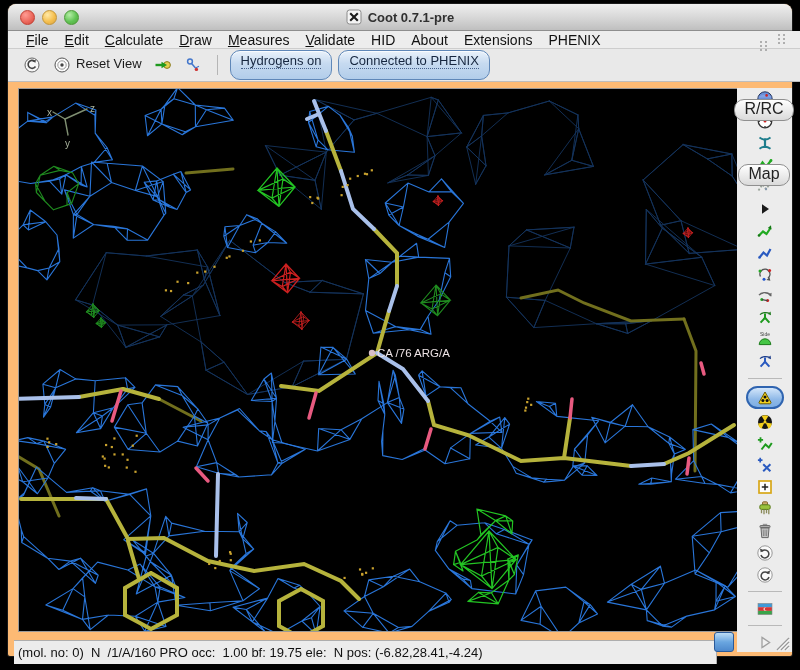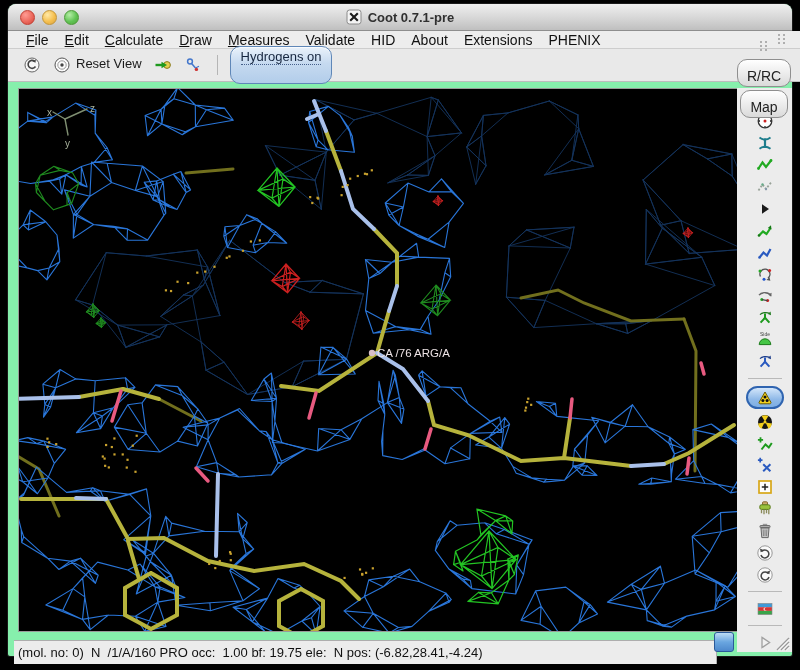--- a/index.html
+++ b/index.html
@@ -1,18 +1,18 @@
 <!DOCTYPE html>
 <html><head>
 <meta charset="utf-8">
 <style>
   html,body{margin:0;padding:0;background:#000;width:800px;height:670px;overflow:hidden;
     font-family:"Liberation Sans",sans-serif;-webkit-font-smoothing:antialiased;}
   .desktop{position:relative;width:800px;height:670px;background:#000;}
-  .window{position:absolute;left:8px;top:4px;width:784px;height:652px;background:#86efac;
+  .window{position:absolute;left:8px;top:4px;width:784px;height:652px;background:#fdba74;
     border-radius:8px 8px 2px 2px;box-shadow:0 0 0 1px #1a1a1a;}
   
   .titlebar{position:absolute;left:0;top:0;width:784px;height:26px;
     background:linear-gradient(#efefef,#d6d6d6 55%,#bfbfbf);border-bottom:1px solid #8e8e8e;
     border-radius:8px 8px 0 0;}
   .traffic{position:absolute;left:12px;top:6px;display:flex;gap:7px;}
   .tl{width:13px;height:13px;border-radius:50%;}
   .tl.red{background:radial-gradient(circle at 35% 30%,#ff9c93,#ec6a5e 55%,#d04437);border:1px solid #c23f33;}
   .tl.yel{background:radial-gradient(circle at 35% 30%,#ffe9a8,#f5bf4f 55%,#d6a243);border:1px solid #c49638;}
   .tl.grn{background:radial-gradient(circle at 35% 30%,#b5eda6,#61c354 55%,#52a73e);border:1px solid #4c9a38;}
@@ -27,29 +27,29 @@
   .accel{text-decoration:underline;}
   .grip{position:absolute;display:inline-block;}
   
   .toolbar{position:absolute;left:0;top:44px;width:784px;height:32px;background:#e9e9e9;
     border-top:1px solid #cdcdcd;border-bottom:1px solid #bdbdbd;display:flex;align-items:center;
     padding-left:12px;gap:6px;}
   .tbtn{display:flex;align-items:flex-start;gap:5px;border:none;background:transparent;
     font-size:13px;color:#1a1a1a;padding:2px 3px;}
   .tsep{width:1px;height:20px;background:#b5b5b5;margin:0 6px;}
   .toggle{border:1px solid #5f87b8;border-radius:10px;
-    background:linear-gradient(#eaf2fb,#c6daf0 45%,#b2cdea);padding:2px 10px 19px;font-size:13px;
+    background:linear-gradient(#eaf2fb,#c6daf0 45%,#b2cdea);padding:2px 10px 11px;font-size:13px;
     color:#16263f;box-shadow:0 1px 0 rgba(255,255,255,.7) inset;}
   .toggle span{border-bottom:1px dotted #46618c;}
   .icon18{width:18px;height:18px;display:inline-block;}
   
   .sidebtns{position:absolute;left:728px;top:34px;width:56px;display:flex;flex-direction:column;
     align-items:center;gap:3px;z-index:5;}
   .pill{border:1px solid #8f8f8f;border-radius:10px;background:linear-gradient(#ffffff,#dadada);
-    font-size:14px;color:#222;padding:8px 9px 2px;}
+    font-size:16px;color:#222;padding:0 9px 2px;margin-top:40px;}
   
   .canvas{position:absolute;left:10px;top:84px;width:718px;height:542px;background:#000;
     border:1px solid #9a9a9a;box-sizing:content-box;}
   .canvas svg{display:block;}
   .rightcol{position:absolute;left:729px;top:84px;width:55px;height:562px;background:#ececec;
     display:flex;flex-direction:column;align-items:center;padding-top:2px;gap:3px;}
   .ricon{width:22px;height:20px;display:flex;align-items:center;justify-content:center;}
   .ricon.active{background:linear-gradient(#d3e6fa,#8fb9e8 60%,#7daee3);border:2px solid #2f64b0;
     border-radius:12px;width:34px;height:20px;}
   .rsep{width:34px;height:1px;background:#b9b9b9;margin:4px 0;}
@@ -135,20 +135,21 @@
         <button class="tbtn">
           <span class="icon18"><svg width="18" height="18" viewBox="0 0 18 18">
               <circle cx="6" cy="5.5" r="2.4" fill="none" stroke="#4477cc" stroke-width="1.5"></circle>
               <line x1="7.6" y1="7.4" x2="11.5" y2="12" stroke="#4477cc" stroke-width="1.5"></line>
               <line x1="11.5" y1="12" x2="15" y2="10.2" stroke="#4477cc" stroke-width="1.2"></line>
               <circle cx="12.4" cy="13.4" r="1.7" fill="#cc3333"></circle>
             </svg></span>
         </button>
         <span class="tsep"></span>
         <button class="toggle"><span>Hydrogens on</span></button>
+        <button class="toggle"><span>Connected to PHENIX</span></button>
       </div>
 
     <div class="canvas">
       <svg id="scene" width="718" height="542" viewBox="18 88 718 542">
         <g id="scenegeom">
             <path d="M434.0 154.7L426.1 135.6M434.0 154.7L427.4 174.4M434.0 154.7L406.6 174.0M427.4 174.4L406.6 174.0M427.4 174.4L434.0 154.7M427.4 174.4L426.1 135.6M406.6 174.0L427.4 174.4M406.6 174.0L387.0 181.8M406.6 174.0L434.0 154.7M387.0 181.8L406.6 174.0M387.0 181.8L427.4 174.4M387.0 181.8L434.0 154.7M320.3 208.3L314.0 179.3M320.3 208.3L278.9 174.2M320.3 208.3L325.3 151.1M314.0 179.3L320.3 208.3M314.0 179.3L325.3 151.1M314.0 179.3L278.9 174.2M278.9 174.2L264.4 144.5M278.9 174.2L314.0 179.3M278.9 174.2L325.3 151.1M325.3 151.1L314.0 179.3M325.3 151.1L353.1 118.9M325.3 151.1L278.9 174.2M264.4 144.5L278.9 174.2M264.4 144.5L314.0 179.3M264.4 144.5L325.3 151.1M314.8 98.7L353.1 118.9M314.8 98.7L325.3 151.1M314.8 98.7L375.8 112.3M353.1 118.9L375.8 112.3M353.1 118.9L325.3 151.1M353.1 118.9L314.8 98.7M375.8 112.3L353.1 118.9M375.8 112.3L426.1 135.6M375.8 112.3L430.2 96.3M437.3 99.0L430.2 96.3M437.3 99.0L426.1 135.6M437.3 99.0L460.5 131.9M430.2 96.3L437.3 99.0M430.2 96.3L426.1 135.6M430.2 96.3L460.5 131.9M426.1 135.6L434.0 154.7M426.1 135.6L460.5 131.9M426.1 135.6L437.3 99.0M460.5 131.9L426.1 135.6M460.5 131.9L434.0 154.7M460.5 131.9L437.3 99.0" stroke="#14335c" stroke-width="1" fill="none" opacity="0.9" stroke-linecap="round"></path>
             <path d="M345.4 358.3L302.5 360.1M345.4 358.3L291.2 385.7M345.4 358.3L362.4 292.9M302.5 360.1L291.2 385.7M302.5 360.1L345.4 358.3M302.5 360.1L246.6 393.5M291.2 385.7L302.5 360.1M291.2 385.7L246.6 393.5M291.2 385.7L345.4 358.3M246.6 393.5L223.0 361.2M246.6 393.5L291.2 385.7M246.6 393.5L205.0 369.2M205.0 369.2L223.0 361.2M205.0 369.2L200.1 341.0M205.0 369.2L246.6 393.5M223.0 361.2L205.0 369.2M223.0 361.2L200.1 341.0M223.0 361.2L246.6 393.5M200.1 341.0L205.0 369.2M200.1 341.0L223.0 361.2M200.1 341.0L191.3 295.0M159.6 315.4L182.6 293.9M159.6 315.4L191.3 295.0M159.6 315.4L200.1 341.0M182.6 293.9L191.3 295.0M182.6 293.9L202.4 284.0M182.6 293.9L159.6 315.4M191.3 295.0L182.6 293.9M191.3 295.0L202.4 284.0M191.3 295.0L159.6 315.4M202.4 284.0L191.3 295.0M202.4 284.0L182.6 293.9M202.4 284.0L228.7 239.3M228.7 239.3L202.4 284.0M228.7 239.3L191.3 295.0M228.7 239.3L283.7 281.5M283.7 281.5L309.0 291.2M283.7 281.5L321.2 279.5M283.7 281.5L228.7 239.3M321.2 279.5L309.0 291.2M321.2 279.5L283.7 281.5M321.2 279.5L362.4 292.9M309.0 291.2L321.2 279.5M309.0 291.2L283.7 281.5M309.0 291.2L362.4 292.9M362.4 292.9L321.2 279.5M362.4 292.9L309.0 291.2M362.4 292.9L345.4 358.3" stroke="#14335c" stroke-width="1" fill="none" opacity="0.9" stroke-linecap="round"></path>
             <path d="M713.8 284.6L700.8 256.3M713.8 284.6L650.7 319.7M713.8 284.6L644.5 263.1M650.7 319.7L624.7 322.8M650.7 319.7L626.7 332.4M650.7 319.7L595.4 322.7M624.7 322.8L626.7 332.4M624.7 322.8L650.7 319.7M624.7 322.8L595.4 322.7M626.7 332.4L624.7 322.8M626.7 332.4L650.7 319.7M626.7 332.4L595.4 322.7M595.4 322.7L624.7 322.8M595.4 322.7L626.7 332.4M595.4 322.7L650.7 319.7M532.8 326.6L544.2 299.4M532.8 326.6L505.4 296.2M532.8 326.6L595.4 322.7M544.2 299.4L532.8 326.6M544.2 299.4L505.4 296.2M544.2 299.4L595.4 322.7M505.4 296.2L544.2 299.4M505.4 296.2L532.8 326.6M505.4 296.2L508.0 244.9M508.0 244.9L525.5 228.9M508.0 244.9L505.4 296.2M508.0 244.9L569.3 247.0M525.5 228.9L508.0 244.9M525.5 228.9L569.3 247.0M525.5 228.9L573.0 226.2M569.3 247.0L573.0 226.2M569.3 247.0L525.5 228.9M569.3 247.0L544.2 299.4M573.0 226.2L569.3 247.0M573.0 226.2L525.5 228.9M573.0 226.2L508.0 244.9M645.3 208.4L661.3 227.2M645.3 208.4L644.5 263.1M645.3 208.4L700.8 256.3M661.3 227.2L645.3 208.4M661.3 227.2L644.5 263.1M661.3 227.2L700.8 256.3M644.5 263.1L661.3 227.2M644.5 263.1L645.3 208.4M644.5 263.1L700.8 256.3M700.8 256.3L713.8 284.6M700.8 256.3L661.3 227.2M700.8 256.3L644.5 263.1" stroke="#14335c" stroke-width="1" fill="none" opacity="0.9" stroke-linecap="round"></path>
             <path d="M592.4 165.4L570.8 159.3M592.4 165.4L577.7 127.7M592.4 165.4L543.8 173.9M570.8 159.3L592.4 165.4M570.8 159.3L543.8 173.9M570.8 159.3L577.7 127.7M543.8 173.9L570.8 159.3M543.8 173.9L592.4 165.4M543.8 173.9L577.7 127.7M474.7 183.2L485.0 164.7M474.7 183.2L465.7 146.0M474.7 183.2L480.6 134.9M485.0 164.7L474.7 183.2M485.0 164.7L465.7 146.0M485.0 164.7L480.6 134.9M465.7 146.0L480.6 134.9M465.7 146.0L485.0 164.7M465.7 146.0L482.4 114.4M480.6 134.9L465.7 146.0M480.6 134.9L482.4 114.4M480.6 134.9L485.0 164.7M482.4 114.4L480.6 134.9M482.4 114.4L507.0 111.9M482.4 114.4L465.7 146.0M507.0 111.9L482.4 114.4M507.0 111.9L480.6 134.9M507.0 111.9L548.3 100.0M548.3 100.0L576.9 113.9M548.3 100.0L577.7 127.7M548.3 100.0L507.0 111.9M576.9 113.9L577.7 127.7M576.9 113.9L548.3 100.0M576.9 113.9L570.8 159.3M577.7 127.7L576.9 113.9M577.7 127.7L570.8 159.3M577.7 127.7L592.4 165.4" stroke="#14335c" stroke-width="1" fill="none" opacity="0.9" stroke-linecap="round"></path>
             <path d="M758.1 217.4L742.7 248.3M758.1 217.4L731.2 175.1M758.1 217.4L730.8 153.0M742.7 248.3L758.1 217.4M742.7 248.3L688.2 252.4M742.7 248.3L680.0 219.7M688.2 252.4L680.0 219.7M688.2 252.4L659.7 224.2M688.2 252.4L742.7 248.3M680.0 219.7L659.7 224.2M680.0 219.7L688.2 252.4M680.0 219.7L642.1 179.0M659.7 224.2L680.0 219.7M659.7 224.2L688.2 252.4M659.7 224.2L642.1 179.0M642.1 179.0L659.7 224.2M642.1 179.0L682.1 143.6M642.1 179.0L680.0 219.7M682.1 143.6L706.4 157.9M682.1 143.6L730.8 153.0M682.1 143.6L642.1 179.0M706.4 157.9L730.8 153.0M706.4 157.9L682.1 143.6M706.4 157.9L731.2 175.1M730.8 153.0L731.2 175.1M730.8 153.0L706.4 157.9M730.8 153.0L682.1 143.6M731.2 175.1L730.8 153.0M731.2 175.1L706.4 157.9M731.2 175.1L758.1 217.4" stroke="#14335c" stroke-width="1" fill="none" opacity="0.9" stroke-linecap="round"></path>

